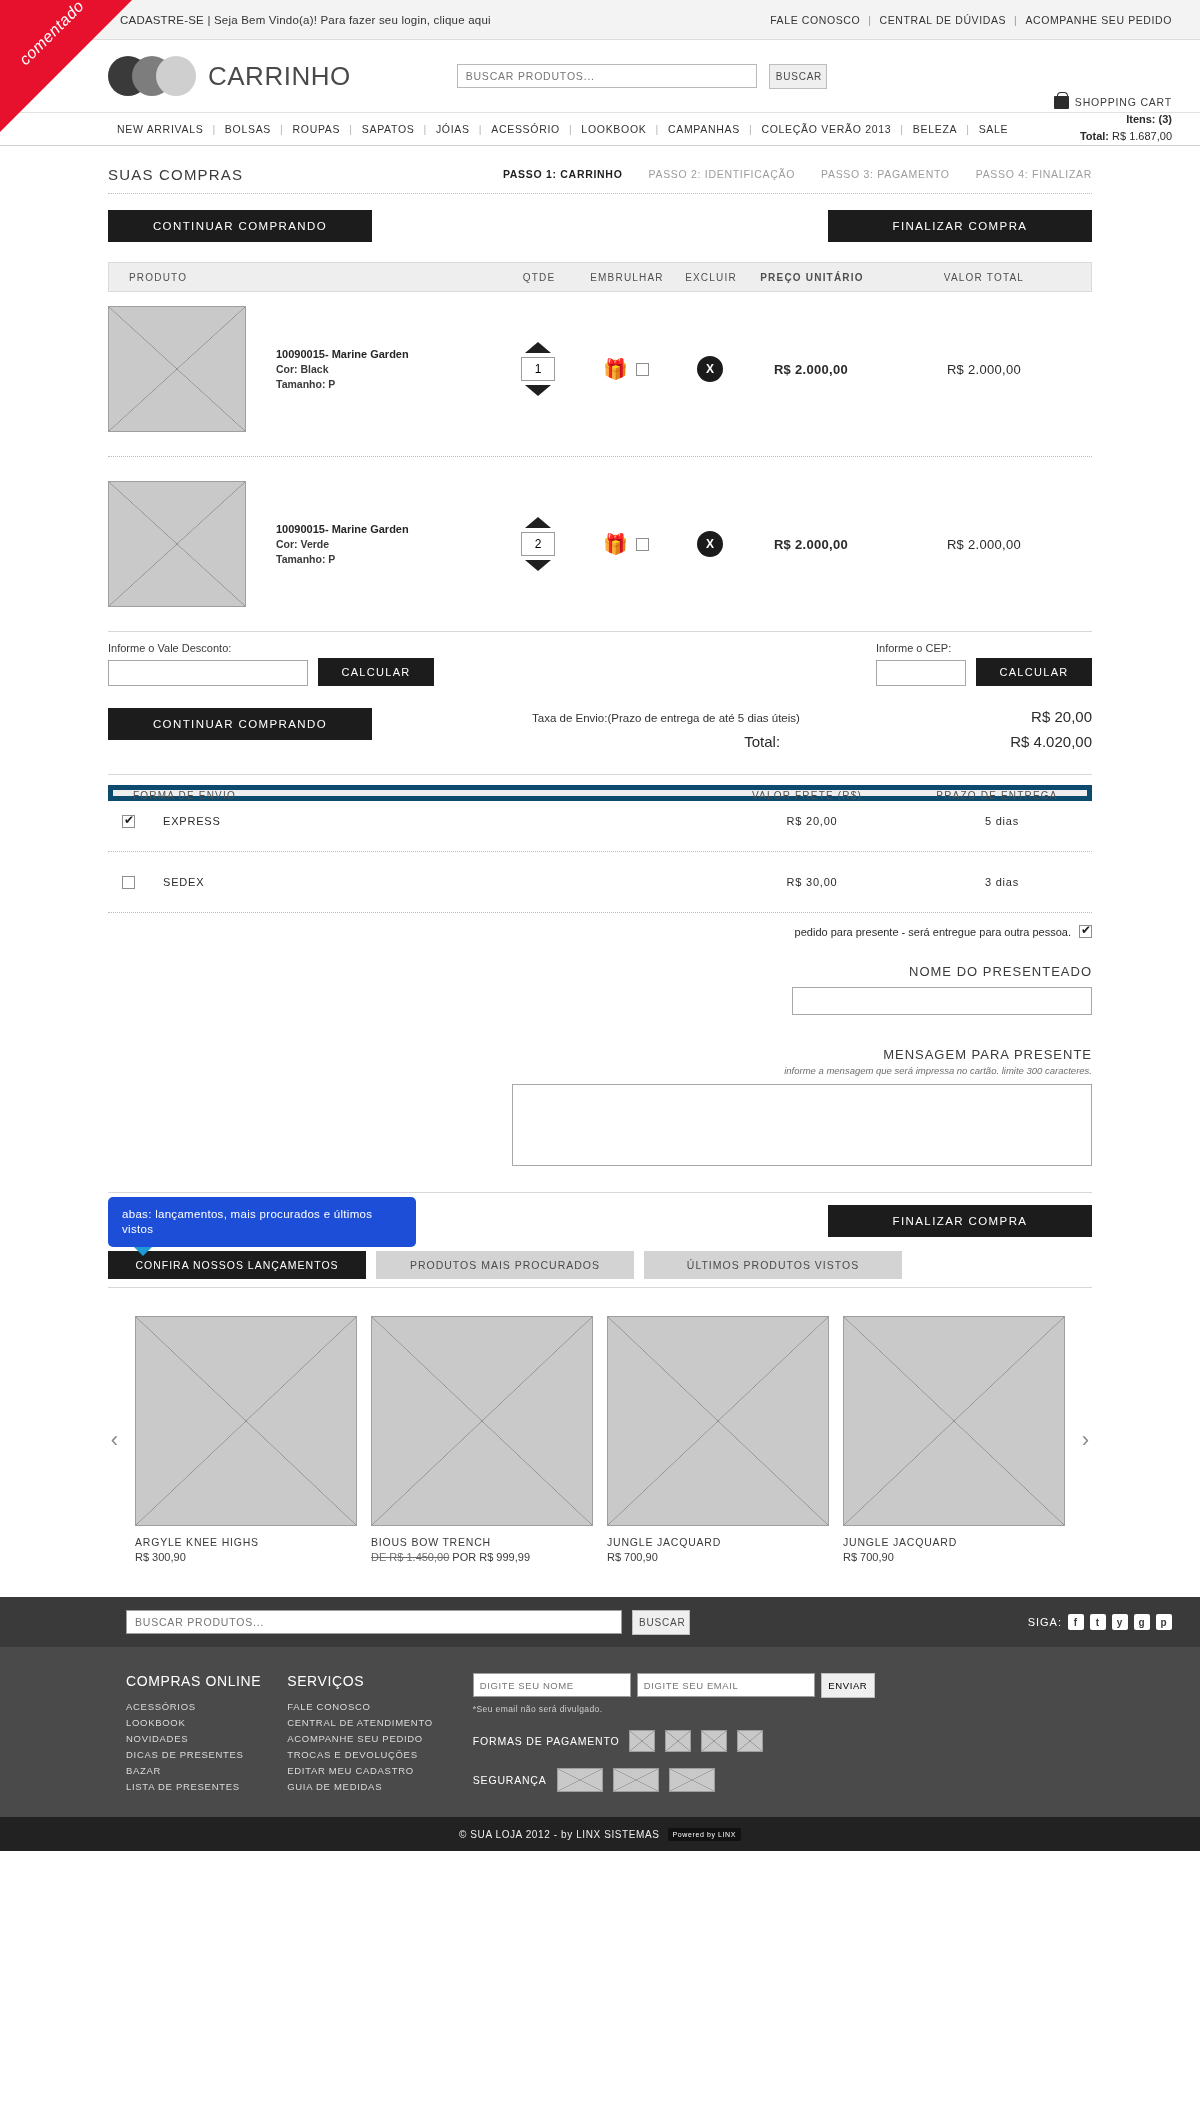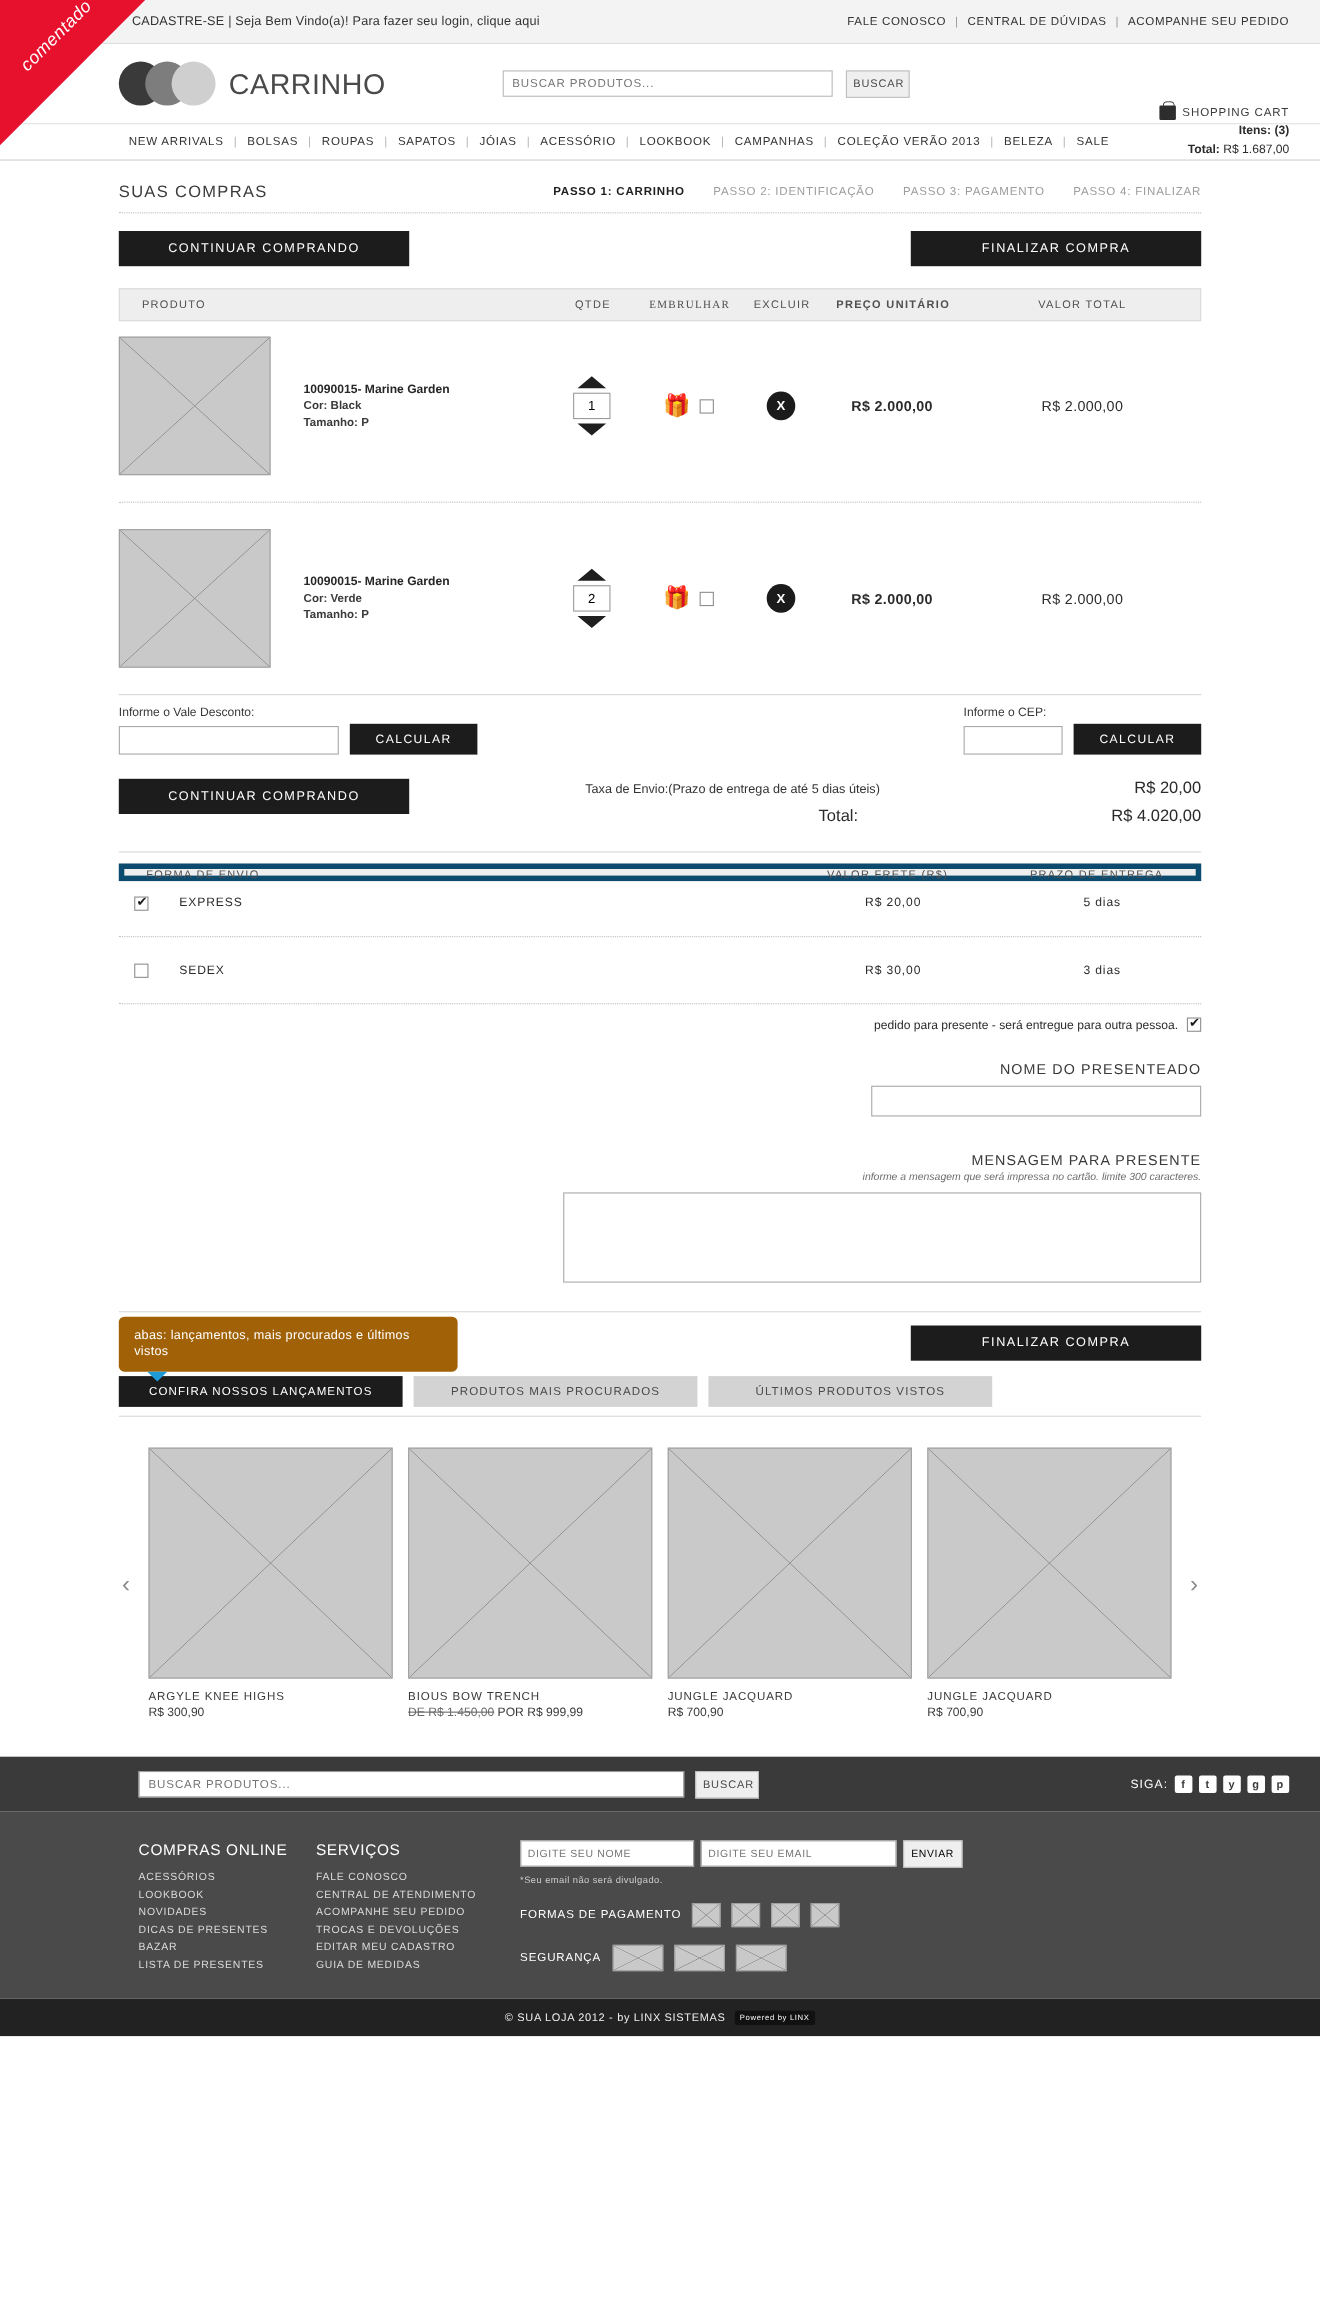--- a/index.html
+++ b/index.html
@@ -79,21 +79,21 @@
   .row-actions { display:flex; justify-content:space-between; margin:16px 0 20px; }
 
   
   .tbl-head {
     background:#eeeeee; border:1px solid #dadada; height:30px; display:flex; align-items:center;
     font-size:10px; letter-spacing:1.2px; color:#4f4f4f;
   }
   .tbl-head .c { text-align:center; }
   .c-prod { flex:0 0 390px; padding-left:20px; text-align:left !important; }
   .c-qtde { flex:0 0 80px; }
-  .c-emb  { flex:0 0 96px;font-family:Liberation Serif, serif; }
+  .c-emb  { flex:0 0 96px; }
   .c-exc  { flex:0 0 72px; }
   .c-unit { flex:0 0 130px;font-weight:bold; }
   .c-total{ flex:1; }
 
   .cart-row { display:flex; align-items:center; padding:14px 0; }
   .thumb {
     width:138px; height:126px; background:#c9c9c9; border:1px solid #9f9f9f; position:relative; margin-left:0;
   }
   .thumb::before, .thumb::after {
     content:""; position:absolute; left:0; top:0; width:100%; height:100%;
@@ -167,21 +167,21 @@
   .tabs { display:flex; gap:10px; margin-top:14px; }
   .tab {
     height:28px; min-width:258px; display:flex; align-items:center; justify-content:center;
     font-size:10.5px; letter-spacing:1px; cursor:pointer;
   }
   .tab.active { background:#1c1c1c; color:#fff; }
   .tab.idle { background:#d3d3d3; color:#4a4a4a; }
 
   
   .callout {
-    position:absolute; left:108px; top:1380px; width:308px; background:#a16207; color:#fff;
+    position:absolute; left:108px; top:1380px; width:308px; background:#1d4ed8; color:#fff;
     border-radius:5px; padding:10px 14px; font-size:11.5px; line-height:15px; letter-spacing:.3px;
   }
   .callout::after {
     content:""; position:absolute; left:26px; bottom:-9px; width:0; height:0;
     border-left:9px solid transparent; border-right:9px solid transparent; border-top:9px solid #1e9ad6;
   }
 
   
   .carousel { display:flex; align-items:center; gap:14px; margin-top:28px; }
   .car-arrow { font-size:22px; color:#8b8b8b; width:16px; text-align:center; cursor:pointer; }

